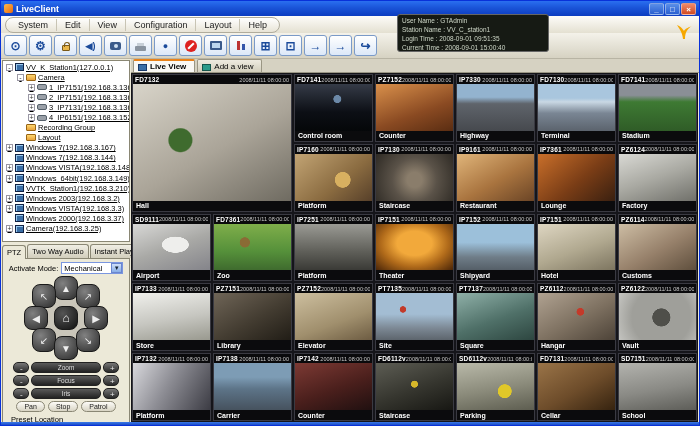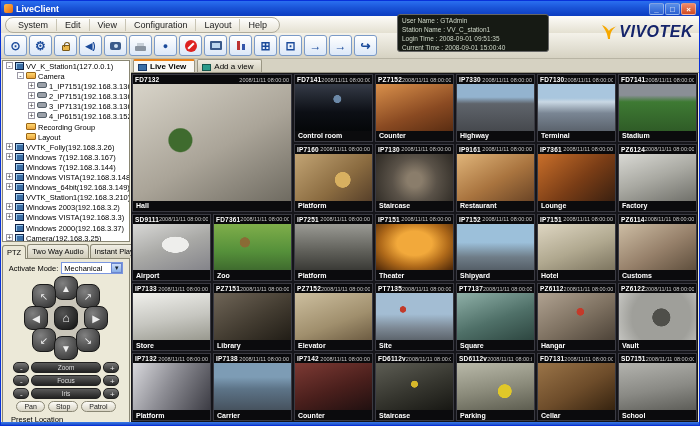--- a/index.html
+++ b/index.html
@@ -41,21 +41,21 @@
   
   .infopanel{position:absolute;top:13px;right:150px;width:152px;height:38px;background:#161a14;
              border:1px solid #666;border-radius:3px;color:#cfd8c8;font-size:6.5px;line-height:9px;
              padding:1px 4px;z-index:5;}
   .infopanel div{white-space:nowrap;}
   .logo{position:absolute;top:17px;right:6px;height:28px;display:flex;align-items:center;gap:1px;z-index:5;}
   .logo-text{font-size:16px;font-weight:bold;font-style:italic;color:#15246b;letter-spacing:.5px;}
   
   .leftpanel{position:absolute;left:0;top:58px;width:130px;bottom:3px;background:#ece9d8;display:flex;flex-direction:column;}
   .tree{height:182px;background:#fff;border:1px solid #8a8774;margin:1px;overflow:hidden;padding-top:1px;flex:none;}
-  .trow{display:flex;gap:2px;height:10.1px;font-size:7.5px;white-space:nowrap;cursor:default;}
+  .trow{display:flex;align-items:center;gap:2px;height:10.1px;font-size:7.5px;white-space:nowrap;cursor:default;text-decoration:underline;}
   .exp{width:7px;height:7px;border:1px solid #9a97a4;background:#fff;font-size:7px;line-height:5px;text-align:center;color:#333;flex:none;}
   .exp.blank{visibility:hidden;}
   .ic{flex:none;display:inline-block;}
   .ic-computer{width:9px;height:8px;background:#3a6ea5;border:1px solid #112244;box-shadow:inset 1px 1px 0 #9ccaf0;}
   .ic-folder{width:10px;height:7px;background:linear-gradient(#ffd76e,#e8a33d);border:1px solid #996515;border-radius:1px;}
   .ic-camera{width:10px;height:6px;background:#9aa0a8;border:1px solid #55606a;border-radius:2px;}
   .tlab{overflow:hidden;color:#000;}
   .ltabs{display:flex;height:14px;margin:1px 1px 0;gap:1px;flex:none;}
   .ltab{font-size:7.5px;padding:2px 4px 0;border:1px solid #8a8774;border-bottom:none;border-radius:3px 3px 0 0;
         background:linear-gradient(#f0eee4,#d2cebc);white-space:nowrap;}
@@ -183,21 +183,20 @@
     <div>User Name : GTAdmin</div>
     <div>Station Name : VV_C_station1</div>
     <div>Login Time : 2008-09-01 09:51:35</div>
     <div>Current Time : 2008-09-01 15:00:40</div>
   </div>
 
   <div class="logo">
     <svg width="18" height="16" viewBox="0 0 18 16">
       <path d="M2 1 C5 6 7 8 8 15 L10 15 C10 8 13 4 17 2 C12 4 10 5 9 7 C7 4 5 2 2 1 Z" fill="#f6a800"></path>
     </svg>
-    <span class="logo-text">VIVOTEK</span>
   </div>
 
   <div class="leftpanel">
     <div class="tree">
 
         <div class="trow" style="padding-left:3px">
           <span class="exp">-</span>
           <span class="ic ic-computer"></span>
           <span class="tlab">VV_K_Station1(127.0.0.1)</span>
         </div>
@@ -237,25 +236,20 @@
           <span class="ic ic-folder"></span>
           <span class="tlab">Recording Group</span>
         </div>
 
         <div class="trow" style="padding-left:14px">
           <span class="exp blank"></span>
           <span class="ic ic-folder"></span>
           <span class="tlab">Layout</span>
         </div>
 
-        <div class="trow" style="padding-left:3px">
-          <span class="exp">+</span>
-          <span class="ic ic-computer"></span>
-          <span class="tlab">VVTK_Folly(192.168.3.26)</span>
-        </div>
 
         <div class="trow" style="padding-left:3px">
           <span class="exp">+</span>
           <span class="ic ic-computer"></span>
           <span class="tlab">Windows 7(192.168.3.167)</span>
         </div>
 
         <div class="trow" style="padding-left:3px">
           <span class="exp blank"></span>
           <span class="ic ic-computer"></span>

